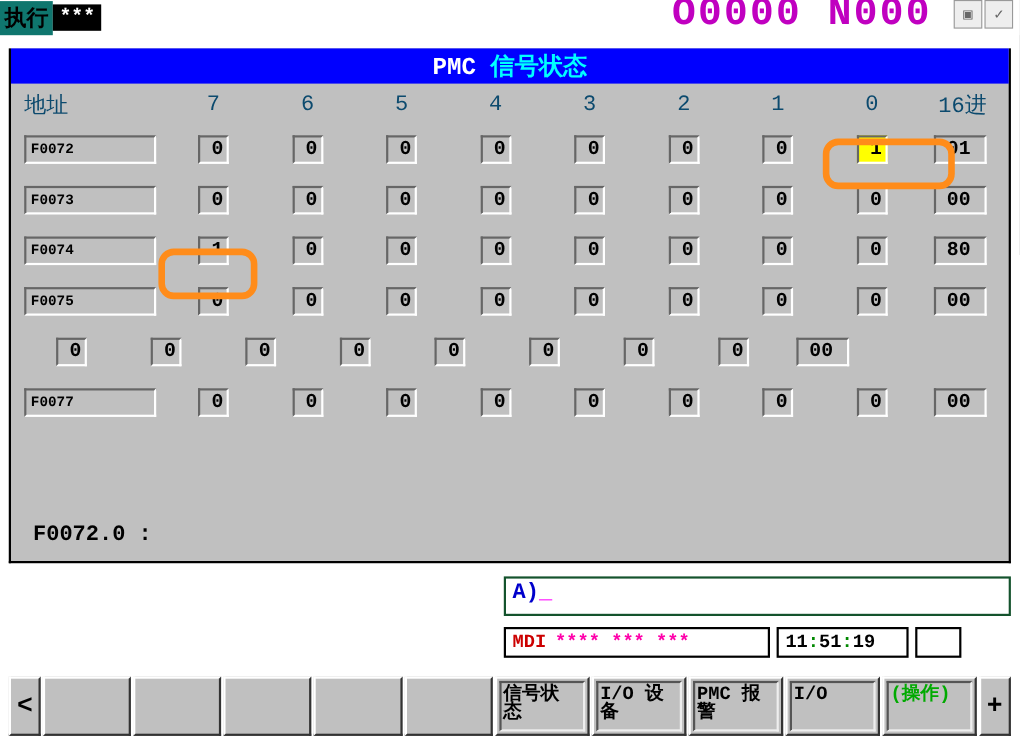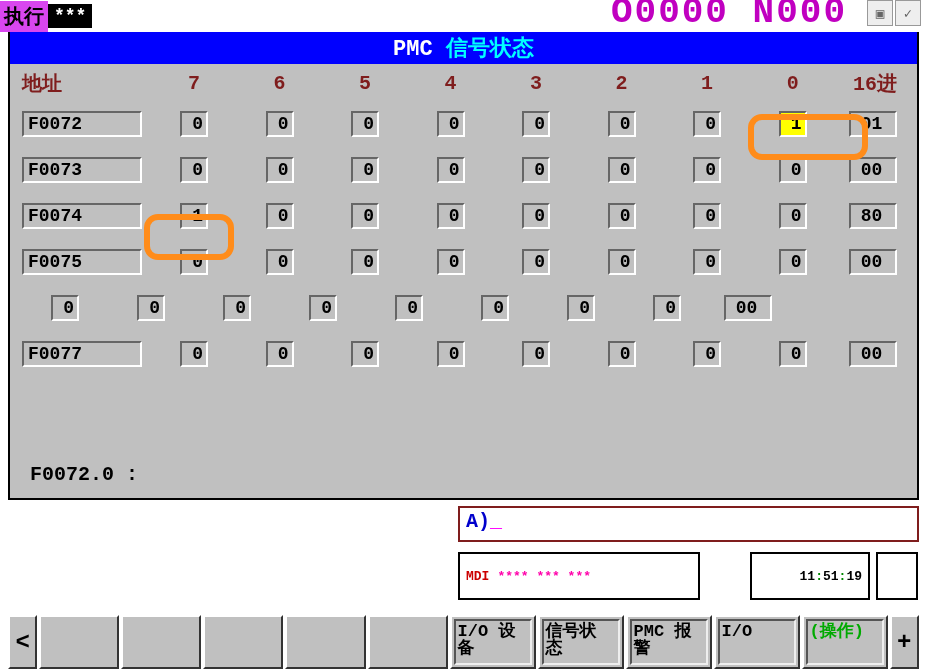--- a/index.html
+++ b/index.html
@@ -12,21 +12,21 @@
     position: relative;
   }
   .top-bar {
     display: flex;
     align-items: center;
     height: 32px;
     background: #fff;
     position: relative;
   }
   .exec-label {
-    background: #d946ef;
+    background: #0f766e;
     color: #000;
     font-size: 20px;
     font-weight: bold;
     padding: 2px 4px;
   }
   .exec-stars {
     background: #000;
     color: #fff;
     font-size: 18px;
     padding: 2px 6px;
@@ -54,55 +54,55 @@
     height: 26px;
     border: 1px solid #999;
     background: #eee;
     display: flex;
     align-items: center;
     justify-content: center;
     font-size: 14px;
     color: #666;
   }
   .main-panel {
-    margin: 0 8px;
+    margin: 12px 8px;
     background: #c0c0c0;
     border: 2px solid #000;
     border-top: none;
     height: 468px;
     position: relative;
   }
   .title-bar {
     background: #0000ff;
     color: #fff;
     text-align: center;
     font-size: 22px;
     font-weight: bold;
     padding: 1px 0;
   }
   .title-bar .ch { color: #00ffff; }
   .header-row, .data-row {
     display: flex;
     align-items: center;
     padding: 6px 12px 4px 12px;
   }
-  .header-row { color: #7f1d1d; font-size: 20px; font-weight: bold; }
+  .header-row { color: #0c4a6e; font-size: 20px; font-weight: normal; }
   .addr-col { width: 130px; }
   .bit-col { width: 86px; text-align: center; }
   .hex-col { width: 70px; text-align: right; padding-right: 8px;}
   .data-row { padding-top: 10px; padding-bottom: 10px; }
   .addr-field {
     width: 120px;
     height: 26px;
     background: #c0c0c0;
     border-top: 2px solid #666;
     border-left: 2px solid #666;
     border-right: 2px solid #fff;
     border-bottom: 2px solid #fff;
-    font-size: 18px;
+    font-size: 13px;
     font-weight: bold;
     font-family: "Courier New", monospace;
     padding-left: 4px;
     line-height: 22px;
   }
   .bit-field {
     width: 28px;
     height: 26px;
     background: #c0c0c0;
     border-top: 2px solid #666;
@@ -148,51 +148,51 @@
     position: absolute;
     border: 6px solid #ff8c1a;
     border-radius: 14px;
     pointer-events: none;
   }
   .bottom-area {
     margin: 6px 8px 0 8px;
   }
   .prompt-box {
     margin-left: 450px;
-    border: 2px solid #7f1d1d;
+    border: 2px solid #14532d;
     background: #fff;
     height: 36px;
     font-size: 20px;
     font-weight: bold;
     padding: 2px 6px;
     font-family: "Courier New", monospace;
   }
   .prompt-a { color: #0000cc; }
   .prompt-cursor { color: #ff00ff; }
   .status-boxes {
     display: flex;
     margin-top: 10px;
     margin-left: 450px;
     gap: 6px;
   }
   .status-box {
     border: 2px solid #000;
     background: #fff;
-    height: 48px;
-    font-size: 13px;
+    height: 28px;
+    font-size: 17px;
     font-weight: bold;
     padding: 2px 6px;
     font-family: "Courier New", monospace;
     display: flex;
     align-items: center;
   }
   .mode-box { width: 242px; }
   .mdi { color: #cc0000; }
   .stars { color: #ff00aa; margin-left: 8px;}
-  .time-box { width: 120px; justify-content: flex-end; margin-left: 44px;}
+  .time-box { width: 120px; justify-content: flex-start;}
   .time-colon { color: #008800; }
   .empty-box { width: 42px; }
   .softkeys {
     position: absolute;
     bottom: 2px;
     left: 8px;
     right: 8px;
     display: flex;
     gap: 2px;
     height: 54px;
@@ -480,28 +480,28 @@
 
 <div class="softkeys">
   <div class="sk sk-arrow">&lt;</div>
   <div class="sk sk-empty"></div>
   <div class="sk sk-empty"></div>
   <div class="sk sk-empty"></div>
   <div class="sk sk-empty"></div>
   <div class="sk sk-empty"></div>
   <div class="sk sk-wide">
     <div class="sk-inner">
+        <span>信号状</span>
+        <span>态</span>
+      </div>
+  </div>
+  <div class="sk sk-wide">
+    <div class="sk-inner">
         <span>I/O 设</span>
         <span>备</span>
-      </div>
-  </div>
-  <div class="sk sk-wide">
-    <div class="sk-inner">
-        <span>信号状</span>
-        <span>态</span>
       </div>
   </div>
   <div class="sk sk-wide">
     <div class="sk-inner">
         <span>PMC 报</span>
         <span>警</span>
       </div>
   </div>
   <div class="sk sk-wide">
     <div class="sk-inner">

